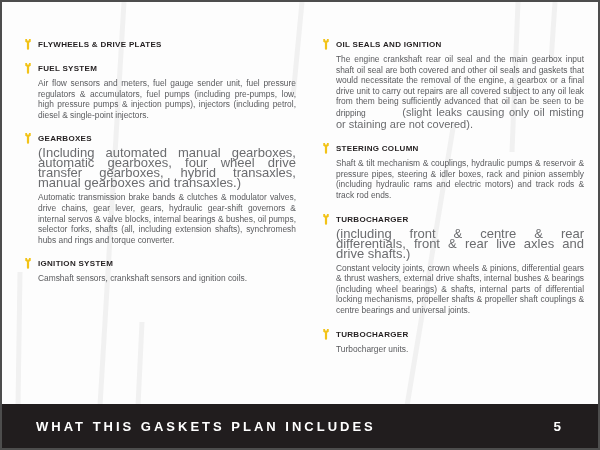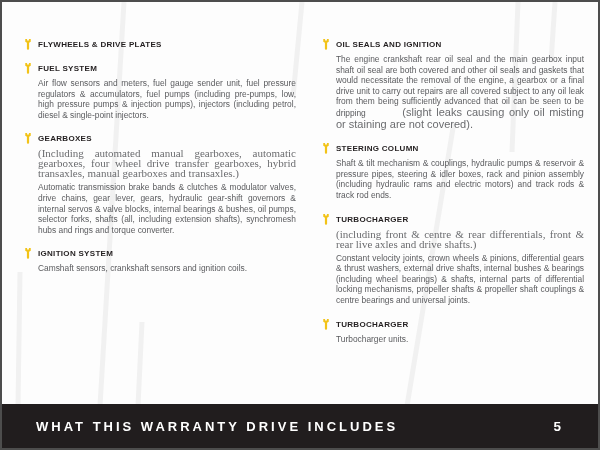--- a/index.html
+++ b/index.html
@@ -39,25 +39,24 @@
   }
   .icon-spanner { width: 8px; height: 11px; flex: 0 0 auto; display: flex; }
   .sec-title {
     font-size: 8px;
     font-weight: 700;
     letter-spacing: 0.3px;
     color: #231f20;
   }
   .sec-note {
     margin: 0 0 4px 14px;
-    font-size: 11px;
+    font-size: 13px;
     line-height: 10px;
     color: #6b6c6f;
     text-align: justify;
-    font-family: Liberation Serif, serif;
   }
   .sec-body {
     margin: 0 0 0 14px;
     font-size: 8.4px;
     line-height: 10.6px;
     color: #5a5b5e;
     text-align: justify;
   }
   .fineprint { font-size: 11px; color: #6b6c6f; padding-left: 32px; }
   .footer {
@@ -204,17 +203,17 @@
       </span>
       <span class="sec-title">TURBOCHARGER</span>
     </div>
 
     <p class="sec-body"><span class="body-text">Turbocharger units.</span></p>
   </div>
 </div>
   </div>
 
   <div class="footer">
-    <span class="footer-title">WHAT THIS WARRANTY DRIVE INCLUDES</span>
+    <span class="footer-title">WHAT THIS GASKETS PLAN INCLUDES</span>
     <span class="page-num">5</span>
   </div>
 
 </div>
 
 </body></html>

